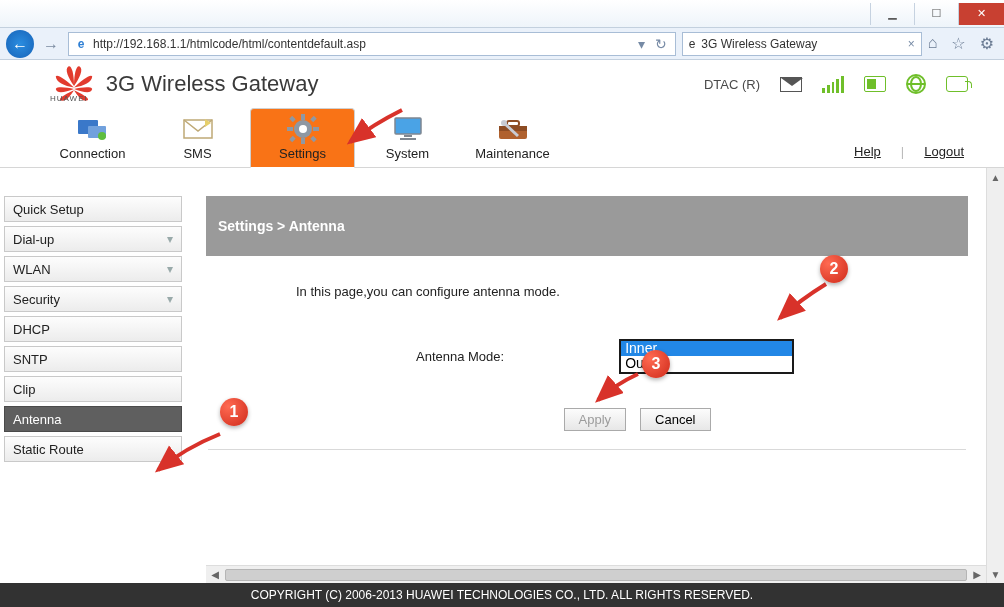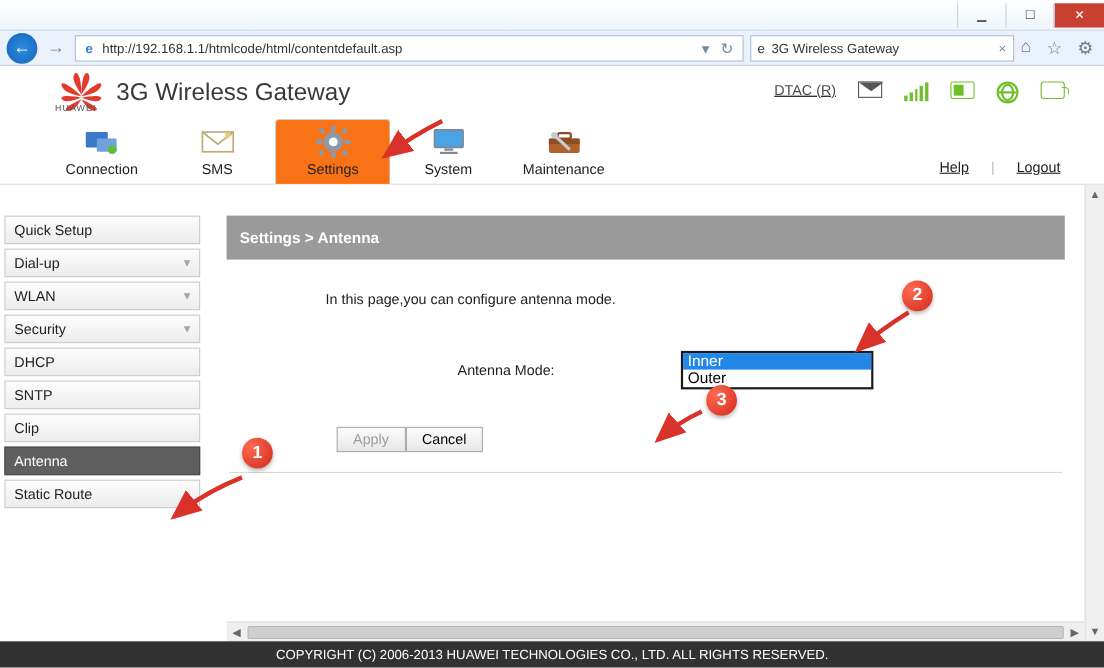--- a/index.html
+++ b/index.html
@@ -21,21 +21,21 @@
 .tab-strip { width: 240px; height:24px; background:#fff; border:1px solid #a8bdd6; display:flex; align-items:center; padding:0 6px; gap:6px; font-size:12px; color:#333; }
 .tab-close { margin-left:auto; color:#768aa5; }
 .tool-icons { display:flex; gap:14px; color:#6a7b93; font-size:16px; padding-right:4px; }
 
 
 .page-area { height: calc(607px - 28px - 32px - 24px); overflow:hidden; position:relative; }
 .brand-bar { height: 48px; display:flex; align-items:center; padding: 0 36px 0 50px; }
 .logo { width:48px; height:40px; display:flex; align-items:center; justify-content:center; }
 .logo svg { width:42px; height:38px; }
 .brand-title { font-size: 22px; font-weight: 400; margin-left: 18px; color:#3a3a3a; }
-.brand-status { margin-left:auto; display:flex; gap:20px;text-decoration:underline; }
+.brand-status { margin-left:auto; display:flex; align-items:center; gap:20px; }
 .brand-status span { color:#4a4a4a; font-size:13px; }
 .stat-icon { width:22px; height:18px; display:flex; align-items:flex-end; gap:2px; }
 .sig-bar { width:3px; background:#6fbf2a; }
 .ico-box { width:22px; height:16px; border:1.5px solid #6fbf2a; border-radius:2px; position:relative; }
 .ico-box::after{ content:""; position:absolute; left:2px; top:2px; bottom:2px; width:9px; background:#6fbf2a; }
 .ico-globe { width:20px; height:20px; border-radius:50%; border:2px solid #6fbf2a; position:relative; }
 .ico-globe::before{content:"";position:absolute;left:0;right:0;top:50%;height:2px;background:#6fbf2a;transform:translateY(-50%);}
 .ico-globe::after{content:"";position:absolute;left:50%;top:0;bottom:0;width:8px;border:2px solid #6fbf2a;border-radius:50%;transform:translateX(-50%);}
 .ico-route { width:22px; height:16px; border:1.5px solid #6fbf2a; border-radius:3px; position:relative;}
 .ico-route::after{content:"";position:absolute;right:-5px;top:4px;width:6px;height:6px;border:1.5px solid #6fbf2a;border-left:none;border-bottom:none;border-radius:0 4px 0 0;}
@@ -51,29 +51,29 @@
 .main-nav .links { display:flex; align-items:flex-end; gap:20px; padding-bottom:8px; padding-right:40px; color:#333; }
 .main-nav .links a { text-decoration: underline; color:#222; cursor:pointer; }
 
 
 .content-body { display:flex; height: calc(100% - 48px - 60px); background:#fff; position:relative; }
 .sidebar { width: 190px; padding: 28px 0 0 4px; }
 .side-item { width: 178px; height:26px; background: linear-gradient(#fdfdfd,#ececec); border:1px solid #c9c9c9; margin-bottom:4px; display:flex; align-items:center; padding:0 8px; font-size:13px; color:#222; cursor:pointer; }
 .side-item .chev { margin-left:auto; color:#9aa; font-size:12px; }
 .side-item.active { background:#5f5f5f; color:#fff; border-color:#4a4a4a;}
 .main-panel { flex:1; padding: 28px 36px 0 16px; position:relative; }
-.breadcrumb { background:#9a9a9a; color:#fff; font-weight:bold; font-size:14px; padding:12px 12px; }
+.breadcrumb { background:#9a9a9a; color:#fff; font-weight:bold; font-size:14px; padding:22px 12px; }
 .panel-body { border-top: none; padding: 28px 0 0 0; }
 .desc { text-align:left; padding-left:90px; color:#222; margin-bottom:40px; }
 .form-row { display:flex; align-items:flex-start; gap: 115px; padding-left: 210px; margin-bottom: 34px; }
 .form-row label { padding-top: 10px; color:#222;}
 .select-open { width: 175px; border:2px solid #1a1a1a; background:#fff; font-size:14px; line-height:1.1; }
 .select-open .opt { padding: 0 4px; }
 .select-open .opt.sel { background:#2287e6; color:#fff; }
-.btn-row { display:flex; justify-content:flex-start; padding-left: 100px; margin-bottom: 18px;}
+.btn-row { display:flex; gap:14px; justify-content:center; padding-left: 100px; margin-bottom: 18px;}
 .btn { border:1px solid #aaa; background:linear-gradient(#fcfcfc,#e7e7e7); padding:3px 14px; font-size:13px; cursor:pointer;}
 .btn.ghost { color:#9c9c9c; }
 .hr { border-top:1px solid #d9d9d9; margin: 0 2px; }
 
 
 .vbar { position:absolute; right:0; top:0; bottom:0; width:18px; background:#efefef; border-left:1px solid #ddd;}
 .vbar .arrow{height:18px;display:flex;align-items:center;justify-content:center;color:#666;font-size:10px;}
 .hbar { height:18px; background:#efefef; border-top:1px solid #ddd; display:flex; align-items:center; position:absolute; left:206px; right:18px; bottom:0;}
 .hbar .arrow{width:18px;display:flex;align-items:center;justify-content:center;color:#666;font-size:10px;}
 .hbar .thumb{ flex:1; height:12px; background:#cfcfcf; border:1px solid #b5b5b5; border-radius:2px; margin:0 1px;}

